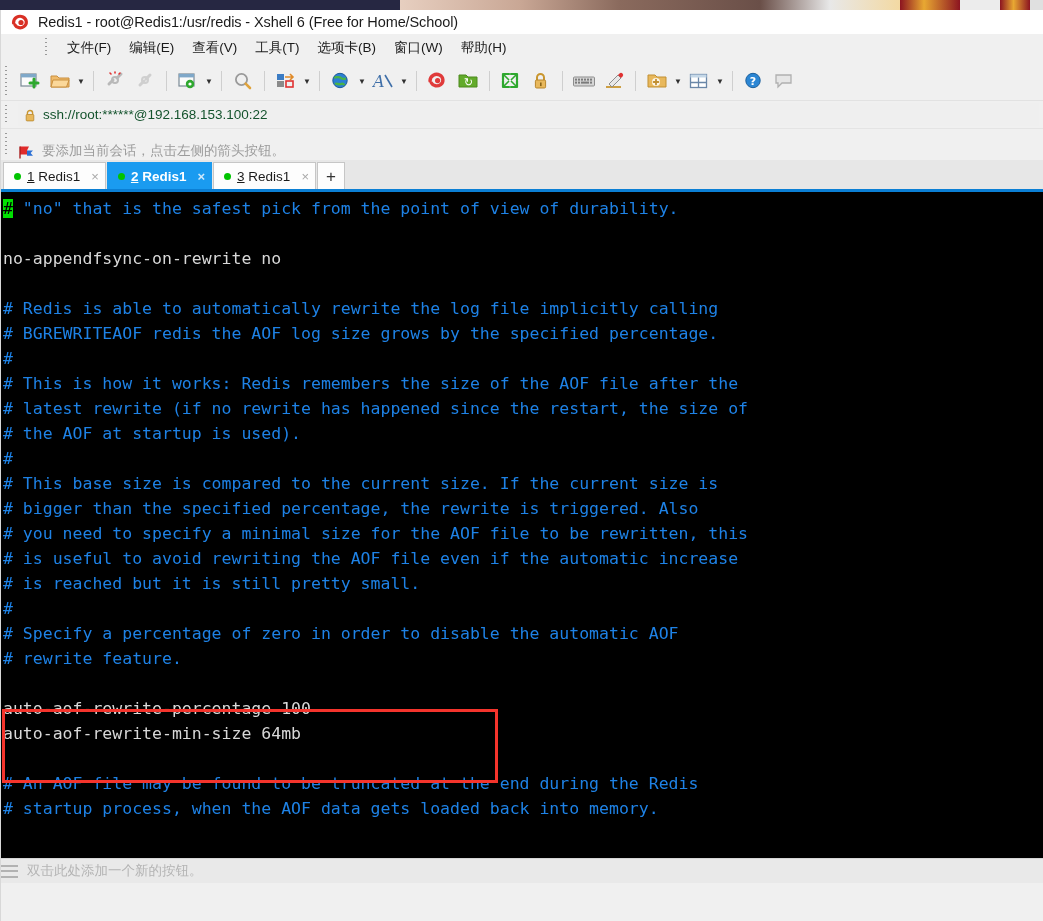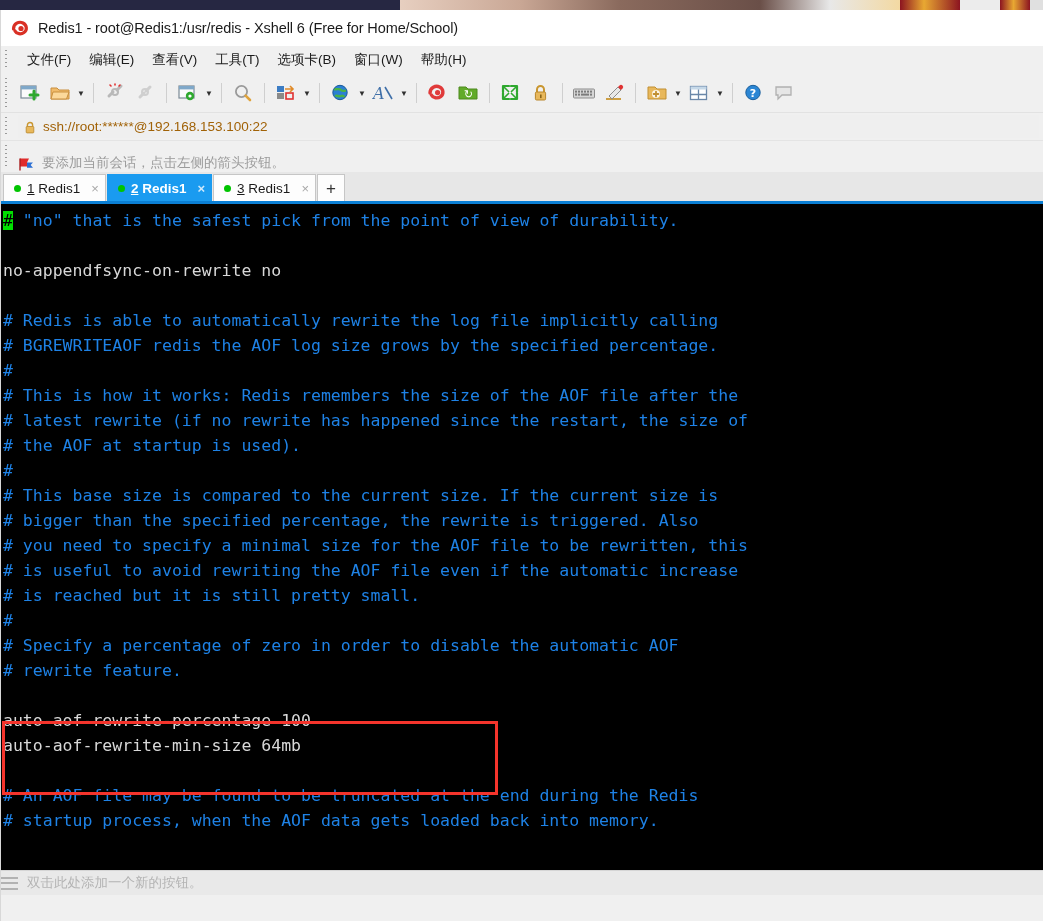--- a/index.html
+++ b/index.html
@@ -32,21 +32,21 @@
   #window {
     position: absolute; top: 10px; left: 0;
     width: 1043px; height: 911px;
     background: #f0f0f0;
     border-left: 1px solid #d8d8d8;
     box-sizing: border-box;
   }
 
   
   #titlebar {
-    height: 36px;
+    height: 24px;
     display: flex; align-items: center;
     padding-left: 10px;
     background: #ffffff;
   }
   #app-icon {
     width: 19px; height: 19px; margin-right: 8px;
     position: relative; flex: none;
   }
   #title-text {
     font-size: 14.5px;
@@ -55,20 +55,21 @@
     letter-spacing: -0.1px;
   }
 
   
   #menubar {
     height: 28px;
     display: flex; align-items: center;
     background: #f0f0f0;
     padding-left: 17px;
     position: relative;
+    margin-left: 40px;
   }
   .menu-item {
     font-size: 13.5px;
     color: #1b1b1b;
     padding: 3px 9px;
     white-space: nowrap;
     cursor: default;
   }
 
   
@@ -119,21 +120,21 @@
     border-bottom: 1px solid #e4e4e4;
   }
   #addr-field {
     flex: 1; height: 23px;
     background: #efefef;
     display: flex; align-items: center;
     padding-left: 6px;
     margin-right: 4px;
   }
   #lock-icon { width:12px; height:13px; margin-right:7px; position:relative; flex:none; }
-  #addr-text { font-size: 13.5px; color: #a16207; white-space: nowrap; }
+  #addr-text { font-size: 13.5px; color: #14532d; white-space: nowrap; }
 
   
   #notifybar {
     height: 31px;
     background: #f0f0f0;
     display: flex; align-items: flex-end;
     padding-left: 17px;
     position: relative;
   }
   #flag-icon { width: 17px; height: 15px; margin-right: 7px; position:relative; flex:none;}

